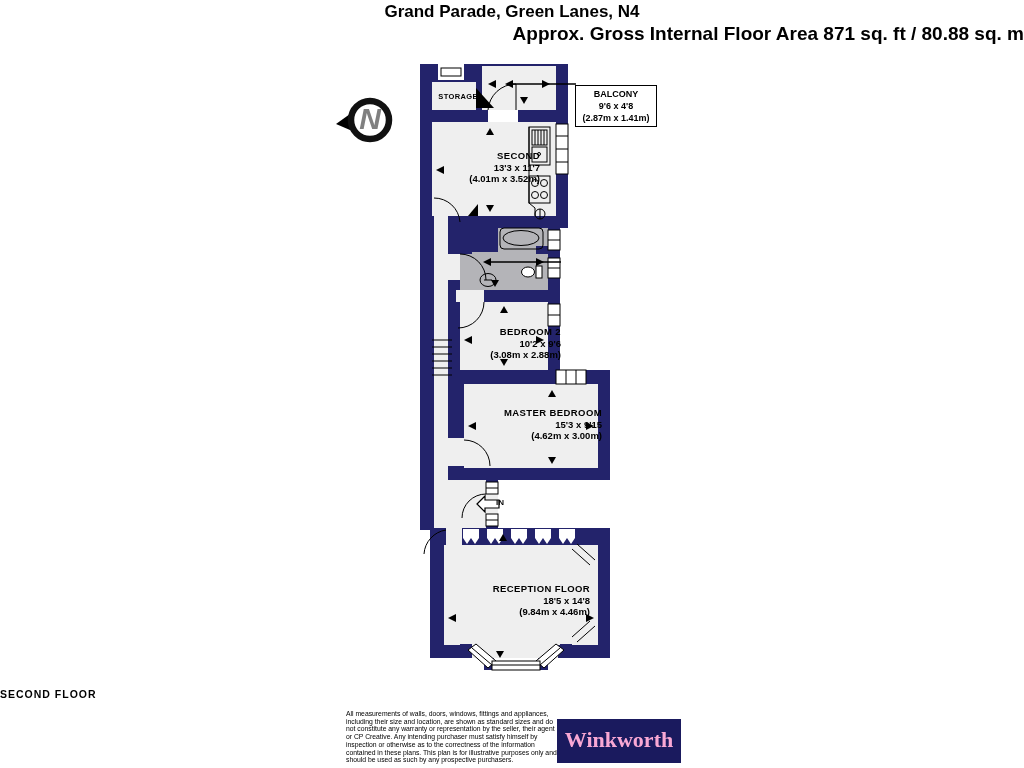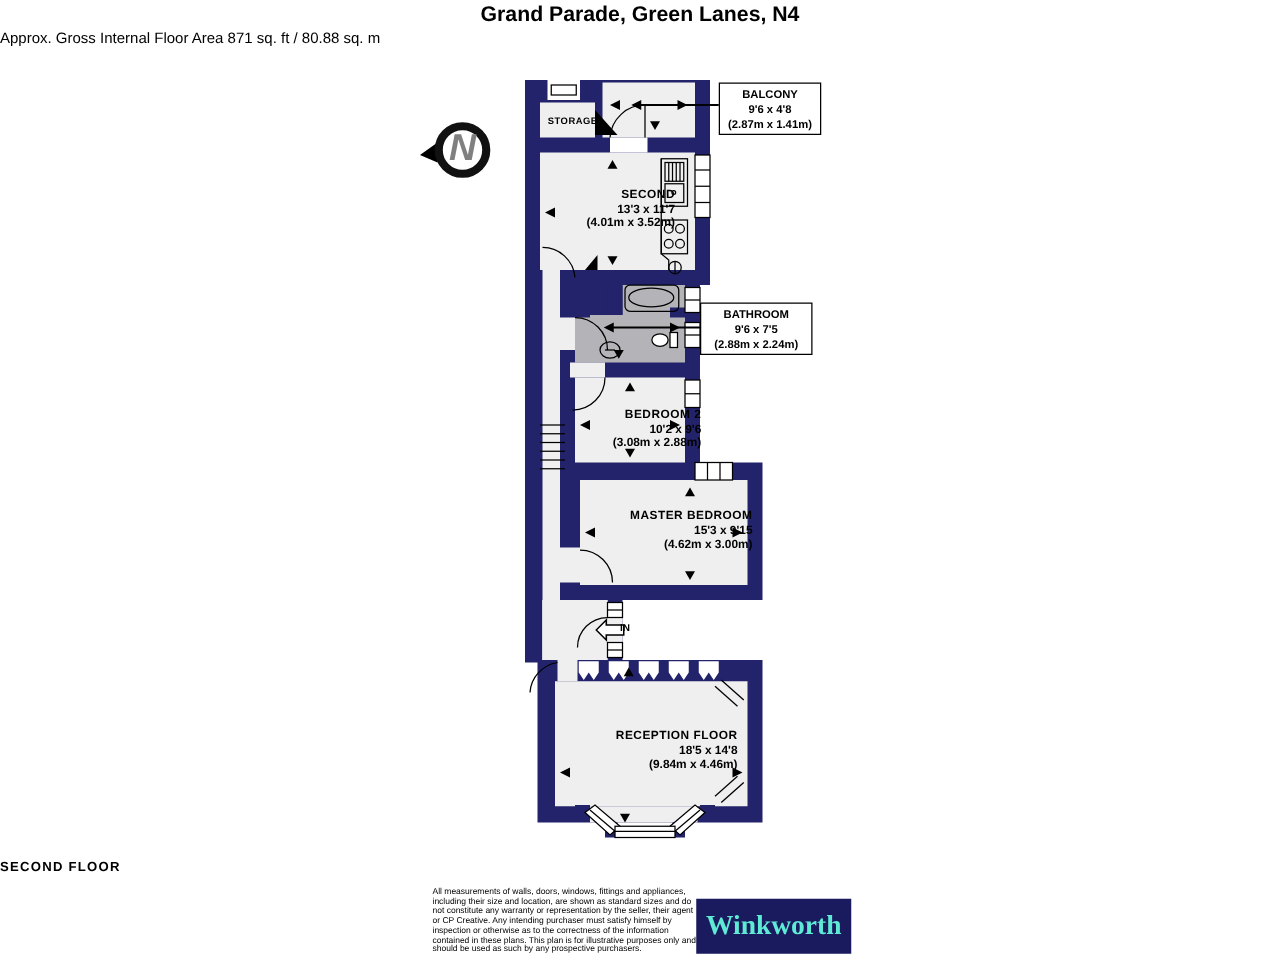--- a/index.html
+++ b/index.html
@@ -1,44 +1,44 @@
 <!DOCTYPE html>
 <html style="--wall: #23236b; --floor: #efefef; --bathroom-floor: #b4b4b8; --logo-bg: #1a1a5e;"><head>
 <meta charset="utf-8">
 <style>
   html,body{margin:0;padding:0;background:#fff;}
   .page{position:relative;width:1024px;height:768px;background:#ffffff;
         font-family:"Liberation Sans",sans-serif;overflow:hidden;color:#000;border-radius:21px;}
   .plan-svg{position:absolute;left:0;top:0;}
   .title{position:absolute;top:2px;left:0;width:100%;text-align:center;
          font-size:17px;font-weight:bold;}
-  .subtitle{position:absolute;top:23px;left:0;width:100%;text-align:left;
-         font-size:12px;font-weight:normal;}
+  .subtitle{position:absolute;top:23px;left:0;width:100%;text-align:right;
+         font-size:19px;font-weight:bold;}
   .room-label{position:absolute;text-align:right;font-weight:bold;
          font-size:9.5px;line-height:11.5px;white-space:nowrap;}
   .room-label .rname{letter-spacing:.4px;}
   .storage-label{left:426px;top:91px;width:52px;font-size:7.5px;letter-spacing:.3px;}
   .kitchen-label{left:424px;top:150px;width:116px;}
   .bedroom2-label{left:449px;top:326px;width:112px;}
   .master-label{left:458px;top:407px;width:144px;}
   .reception-label{left:434px;top:583px;width:156px;}
   .callout{position:absolute;background:#fff;border:1px solid #000;
          text-align:center;font-weight:bold;font-size:9px;line-height:12px;
-         padding:2px 3px;white-space:nowrap;}
+         padding:2px 3px;white-space:nowrap;margin-top:19px;}
   .balcony-box{left:575px;top:66px;width:74px;}
   .bathroom-box{left:560px;top:242px;width:82px;}
   .in-label{position:absolute;left:496px;top:498px;font-size:8px;font-weight:bold;}
   .north-letter{position:absolute;left:356px;top:102px;width:28px;text-align:center;
          font-size:30px;font-style:italic;font-weight:bold;color:#808080;}
   .floor-label{position:absolute;top:688px;left:0;width:100%;text-align:left;
          font-size:10.5px;font-weight:bold;letter-spacing:1px;}
   .disclaimer{position:absolute;left:346px;top:710px;width:212px;
          font-size:6.8px;line-height:7.7px;}
   .logo{position:absolute;left:557px;top:719px;width:124px;height:44px;
-         background:var(--logo-bg,#1a1a5e);color:#5eead4;text-align:center;
+         background:var(--logo-bg,#1a1a5e);color:#f9a8d4;text-align:center;
          font-family:"Liberation Serif",serif;font-weight:bold;font-size:22px;
          line-height:42px;}
   .wall{fill:var(--wall,#23236b);}
   .floor{fill:var(--floor,#efefef);}
   .gfloor{fill:var(--bathroom-floor,#b4b4b8);}
   .ln{stroke:#000;stroke-width:1;fill:none;}
   .ln15{stroke:#000;stroke-width:1.5;fill:none;}
   .fx{stroke:#000;stroke-width:1;fill:none;}
   .fxw{stroke:#000;stroke-width:1;fill:#fff;}
   .blk{fill:#000;}
@@ -281,25 +281,20 @@
     <span>18'5 x 14'8</span><br>
     <span>(9.84m x 4.46m)</span>
   </div>
 
   <div class="callout balcony-box">
     <span>BALCONY</span><br>
     <span>9'6 x 4'8</span><br>
     <span>(2.87m x 1.41m)</span>
   </div>
 
-  <div class="callout bathroom-box">
-    <span>BATHROOM</span><br>
-    <span>9'6 x 7'5</span><br>
-    <span>(2.88m x 2.24m)</span>
-  </div>
 
   <div class="in-label">IN</div>
 
   <div class="floor-label">SECOND FLOOR</div>
 
   <div class="disclaimer">All measurements of walls, doors, windows, fittings and appliances, including their size and location, are shown as standard sizes and do not constitute any warranty or representation by the seller, their agent or CP Creative. Any intending purchaser must satisfy himself by inspection or otherwise as to the correctness of the information contained in these plans. This plan is for illustrative purposes only and should be used as such by any prospective purchasers.</div>
 
   <div class="logo">Winkworth</div>
 
 </div>

